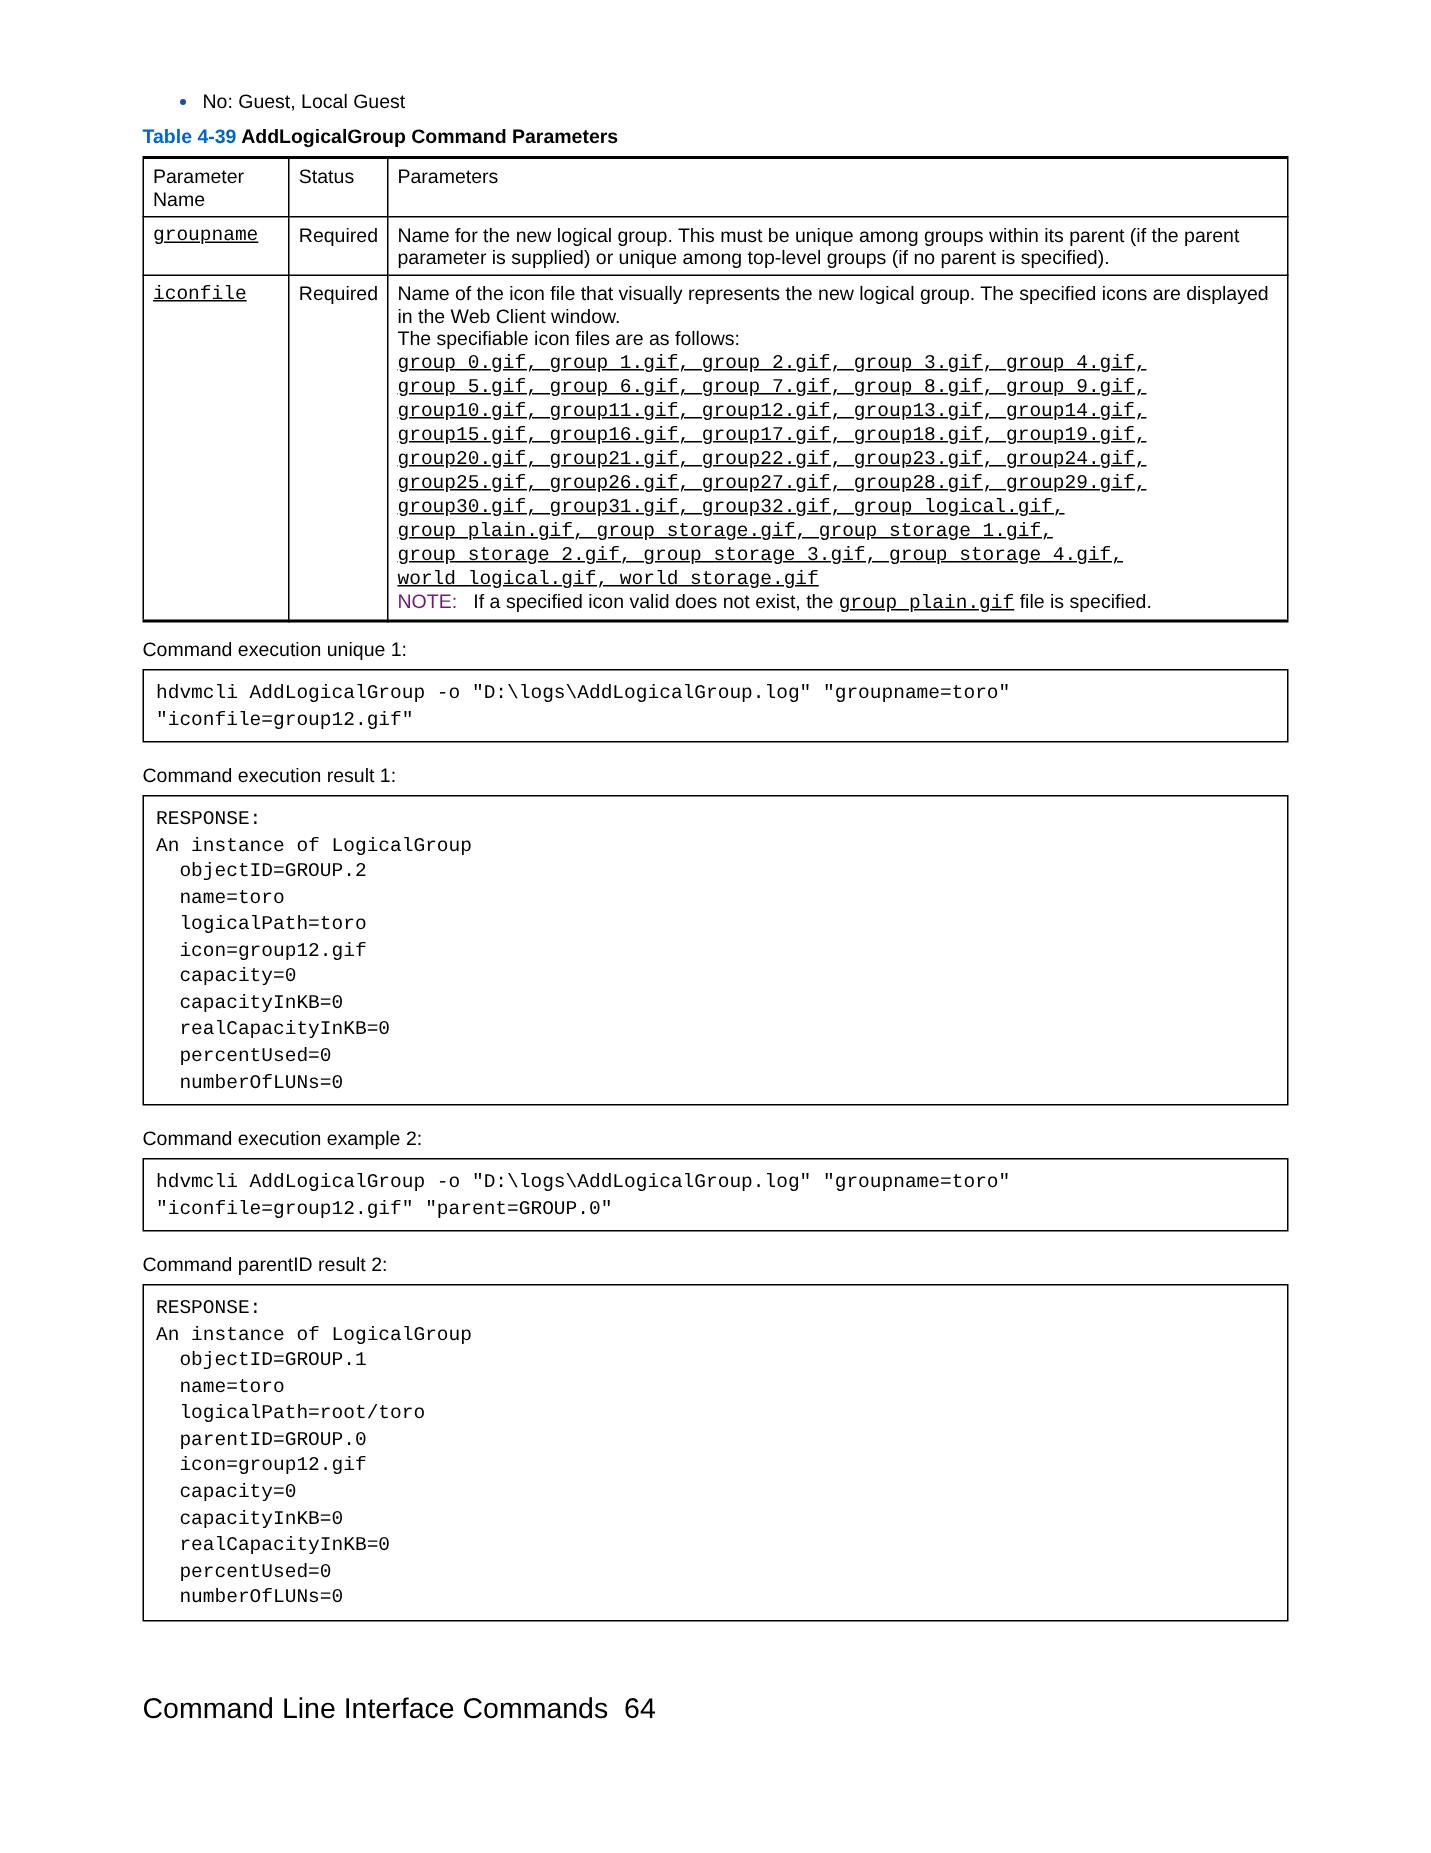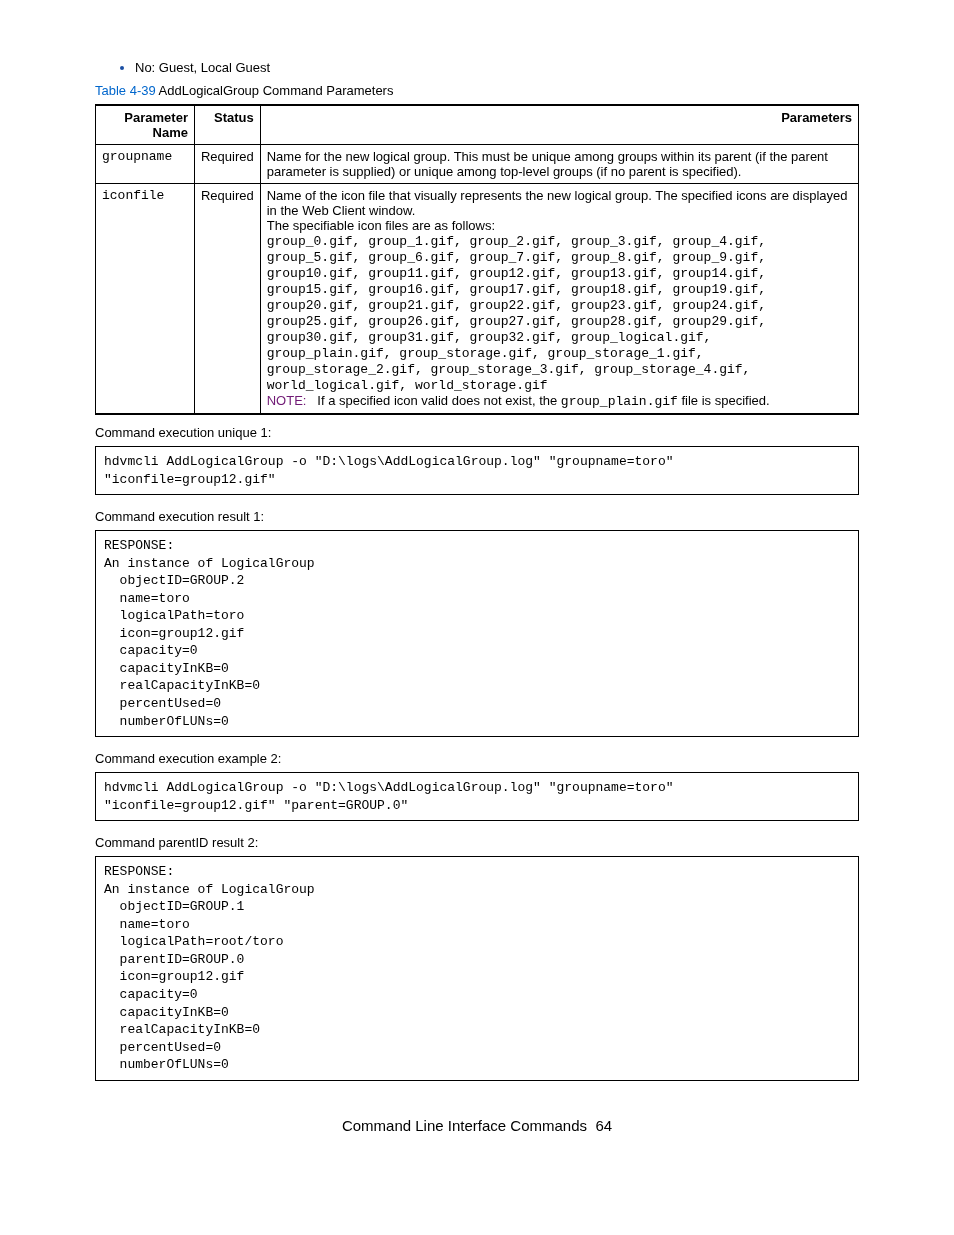--- a/index.html
+++ b/index.html
@@ -14,65 +14,66 @@
   ul.bullet {
     margin: 0 0 8px 0;
     padding-left: 40px;
   }
   ul.bullet li::marker {
     color: #1a4fa3;
     font-size: 13px;
   }
   .table-caption {
     margin: 6px 0;
+    font-weight: bold;
   }
   .table-caption .tlink {
     color: #0066cc;
   }
   table.param {
     border-collapse: collapse;
     width: 100%;
     border-top: 2px solid #000;
     border-bottom: 2px solid #000;
   }
   table.param th, table.param td {
     border: 1px solid #000;
     padding: 4px 6px;
     text-align: left;
     vertical-align: top;
     font-size: 13px;
   }
   table.param th {
-    font-weight: bold;
-    text-align: right;
+    font-weight: normal;
   }
   .mono {
     font-family: "Courier New", Courier, monospace;
     font-size: 13px;
+    text-decoration: underline;
   }
   .codeblock {
     font-family: Liberation Mono, monospace;
     font-size: 13px;
     border: 1px solid #000;
     padding: 6px 8px;
     margin: 6px 0 14px 0;
     white-space: pre;
     overflow: hidden;
     line-height: 1.35;
   }
   .section-label {
     margin: 10px 0 6px 0;
   }
   .note-label {
     color: #701a75;
   }
   .footer {
-    text-align: center;
-    margin-top: 36px;
-    font-size: 15px;
+    text-align: left;
+    margin-top: 48px;
+    font-size: 19px;
   }
 </style>
 </head>
 <body>
 
 <ul class="bullet">
   <li>No: Guest, Local Guest</li>
 </ul>
 
 <div class="table-caption">

